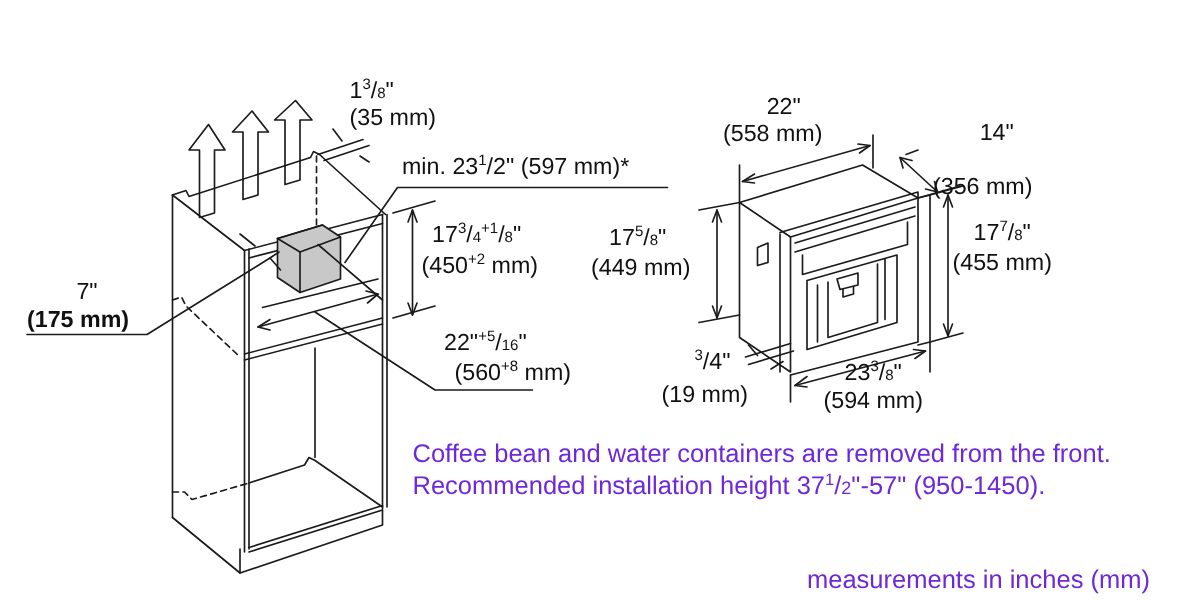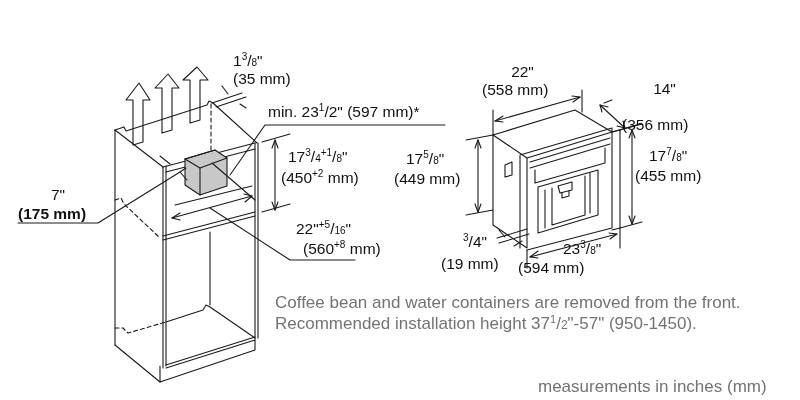--- a/index.html
+++ b/index.html
@@ -4,21 +4,21 @@
 <style>
   html, body { margin: 0; padding: 0; background: #ffffff; }
   body { width: 800px; height: 400px; position: relative; overflow: hidden;
          font-family: "Liberation Sans", sans-serif; color: #111; }
   #stage { position: absolute; left: 0; top: 0; width: 800px; height: 400px; }
   .lbl { position: absolute; font-size: 15.5px; line-height: 17px; white-space: nowrap; color: #111; }
   .lbl.c { text-align: center; }
   .lbl sup, .lbl sub { font-size: 10px; line-height: 0; }
   .lbl sup { vertical-align: 6px; }
   .lbl .dn { font-size: 10px; }
-  .note { position: absolute; font-size: 17px; line-height: 20px; white-space: nowrap; color: #737373; }
+  .note { position: absolute; font-size: 17px; line-height: 20px; white-space: nowrap; color: #6d28d9; }
   svg { position: absolute; left: 0; top: 0; }
 </style>
 </head>
 <body>
 
 <div id="stage">
 
   <svg width="800" height="400" viewBox="0 0 800 400" fill="none" stroke="#1a1a1a" stroke-width="1.1" stroke-linejoin="round" stroke-linecap="round">
 
     <g fill="#fff">
@@ -208,21 +208,21 @@
   <div class="lbl" style="left:635px; top:167px;">(455 mm)</div>
 
   <div class="lbl" style="left:463px; top:233px;">
     <sup>3</sup>/<span>4</span>"
   </div>
   <div class="lbl" style="left:441px; top:255px;">(19 mm)</div>
 
   <div class="lbl" style="left:563px; top:240px;">
     <span>23</span><sup>3</sup>/<span class="dn">8</span>"
   </div>
-  <div class="lbl" style="left:518px; top:259px;">(594 mm)</div>
+  <div class="lbl" style="left:549px; top:259px;">(594 mm)</div>
 
   <div class="note" style="left:275px; top:293px;">Coffee bean and water containers are removed from the front.</div>
   <div class="note" style="left:275px; top:314px;">
     <span>Recommended installation height 37</span><sup style="font-size:11px;vertical-align:6px;line-height:0;">1</sup>/<span style="font-size:12px;">2</span><span>"-57" (950-1450).</span>
   </div>
   <div class="note" style="left:538px; top:377px;">measurements in inches (mm)</div>
 
 </div>
 
 </body></html>

